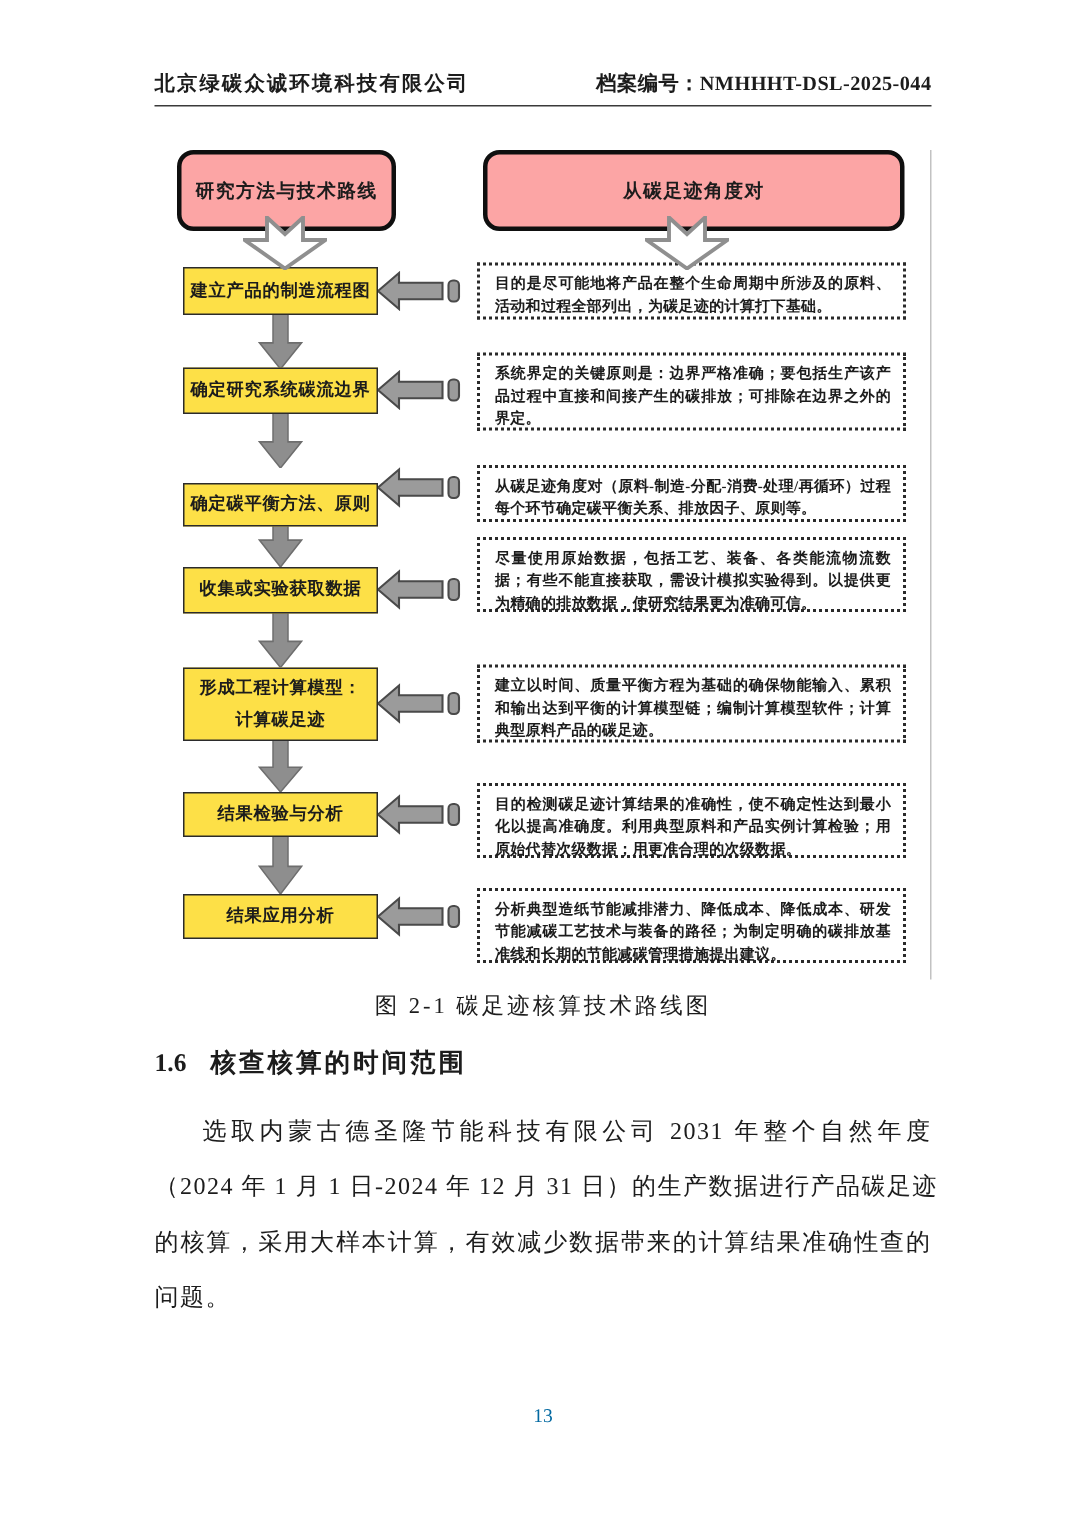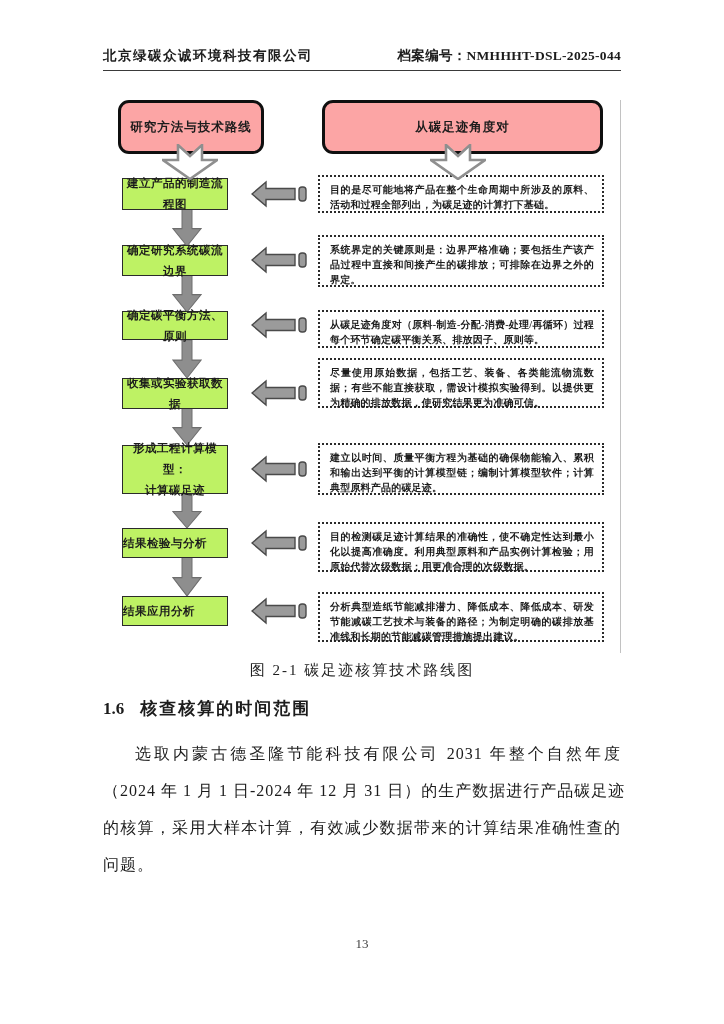--- a/index.html
+++ b/index.html
@@ -16,22 +16,22 @@
   .hdr-doc { right:103px; top:47px; font-size:13.5px; font-weight:bold; letter-spacing:0.3px; }
   .hdr-rule { left:103px; top:70px; width:518px; height:0; border-top:1.6px solid #3a3a3a; }
 
   
   .round-box {
     background:#fca5a5; border:3px solid #0f0f0f; border-radius:11px;
     display:flex; align-items:center; justify-content:center;
     font-size:12.5px; font-weight:bold; letter-spacing:1px; z-index:1;
   }
   .proc-box {
-    left:122px; width:106px; background:#bef264; border:1.5px solid #2b2b2b;
-    display:flex; align-items:center; text-align:center;
+    left:122px; width:130px; background:#fde047; border:1.5px solid #2b2b2b;
+    display:flex; align-items:center; justify-content:center; text-align:center;
     font-size:11.5px; font-weight:bold; letter-spacing:0.5px; box-sizing:border-box; z-index:1;
   }
   .proc-box .m-label { white-space:pre-line; line-height:1.8; }
   .task-box {
     left:318px; width:286px; background:#fff; border:2px dotted #2a2a2a;
     box-sizing:border-box; padding:5px 8px 4px 10px;
     font-size:10px; font-weight:600; line-height:1.5; letter-spacing:0.2px;
     text-align:justify; z-index:1;
   }
   .v-arrow   { left:172px; width:30px; z-index:0; }
@@ -42,21 +42,21 @@
   
   .caption { left:0; top:661px; width:724px; text-align:center; font-size:15px; letter-spacing:2px; }
   .sec-head { left:103px; top:697px; font-size:17px; font-weight:bold; letter-spacing:2px; }
   .sec-head .sec-num { margin-right:16px; letter-spacing:0; }
   .para-line {
     left:103px; width:518px; font-size:16px; letter-spacing:1px;
     text-align:justify; text-align-last:justify; white-space:nowrap;
   }
   .para-line.last { text-align-last:left; }
   .indent { padding-left:32px; box-sizing:border-box; }
-  .page-num { left:0; top:936px; width:724px; text-align:center; font-size:13px; color:#404040; }
+  .page-num { left:0; top:936px; width:724px; text-align:center; font-size:13px; color:#0369a1; }
 </style>
 </head>
 <body>
 
 <div class="page">
 
   <div class="abs hdr-company">北京绿碳众诚环境科技有限公司</div>
   <div class="abs hdr-doc">档案编号：NMHHHT-DSL-2025-044</div>
   <div class="abs hdr-rule"></div>
 
@@ -71,21 +71,21 @@
   </svg>
 
   <div class="abs vline"></div>
 
   <div class="abs proc-box" style="top:178px; height:32px;">
     <span class="m-label">建立产品的制造流程图</span>
     </div>
   <div class="abs proc-box" style="top:245px; height:31px;">
     <span class="m-label">确定研究系统碳流边界</span>
     </div>
-  <div class="abs proc-box" style="top:311px; height:29px;">
+  <div class="abs proc-box" style="top:322px; height:29px;">
     <span class="m-label">确定碳平衡方法、原则</span>
     </div>
   <div class="abs proc-box" style="top:378px; height:31px;">
     <span class="m-label">收集或实验获取数据</span>
     </div>
   <div class="abs proc-box" style="top:445px; height:49px;">
     <span class="m-label">形成工程计算模型：
 计算碳足迹</span>
     </div>
   <div class="abs proc-box" style="top:528px; height:30px;">

